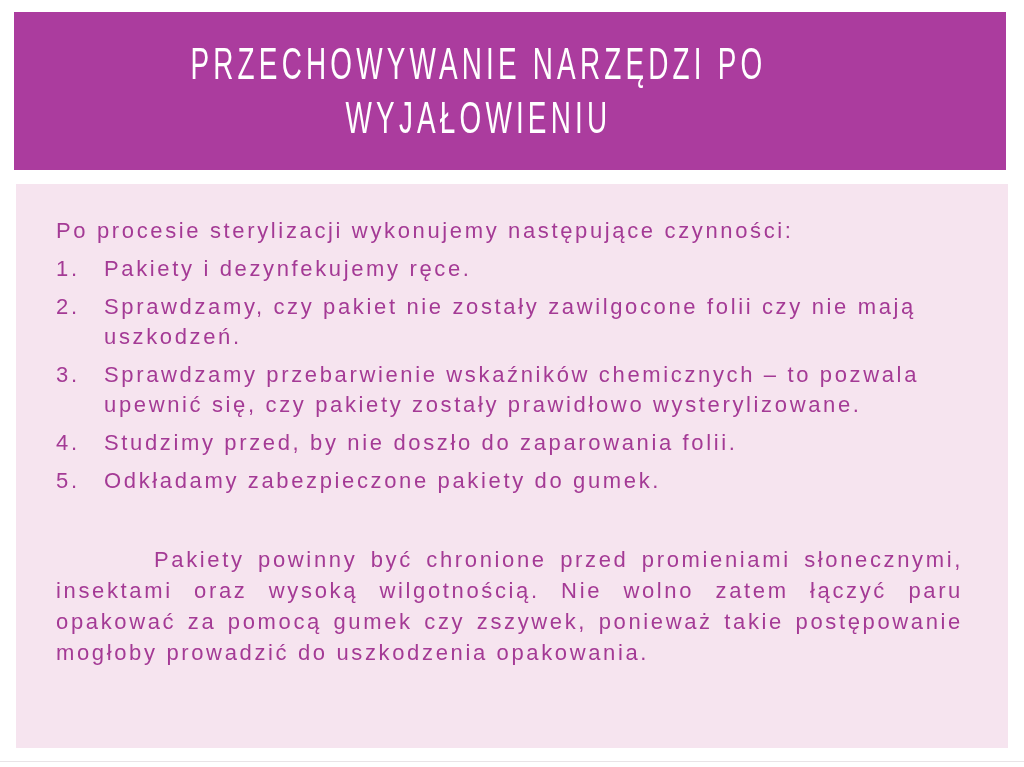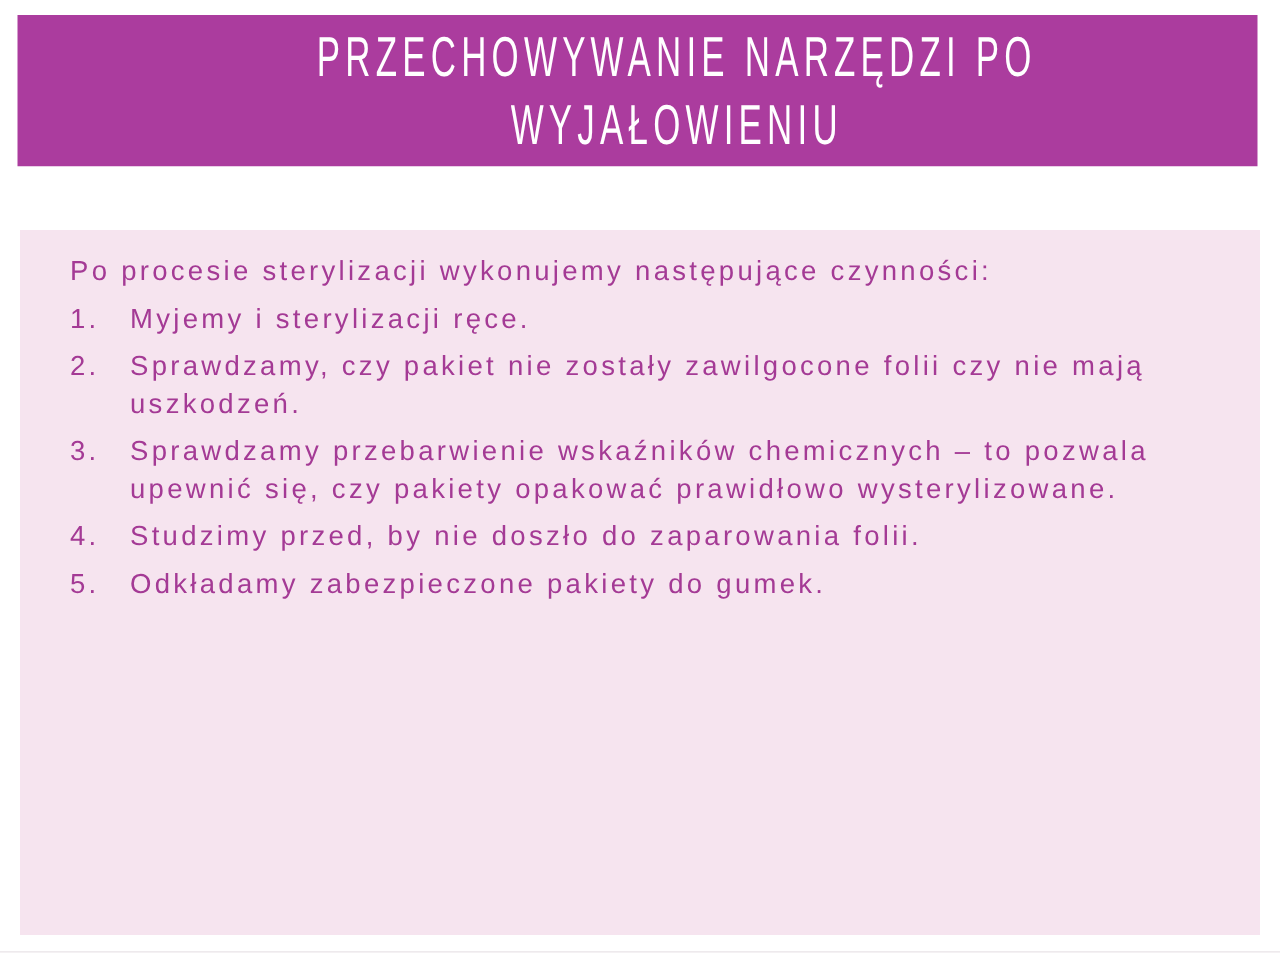--- a/index.html
+++ b/index.html
@@ -14,42 +14,42 @@
   .page{
     position:relative;
     width:1024px;height:767px;
     background:var(--page-bg);
     font-family:"Liberation Sans", sans-serif;
     overflow:hidden;
   }
   
   .banner{
     position:absolute;
-    left:14px;right:18px;top:12px;height:121px;
+    left:14px;right:18px;top:12px;height:158px;
     background:var(--banner-bg);
-    display:flex;align-items:center;justify-content:flex-end;
+    display:flex;align-items:center;justify-content:flex-start;
   }
   .title{
     color:var(--title-color);
     font-size:45px;
     font-weight:400;
     letter-spacing:0.15em;
     line-height:54px;
     text-align:center;
     transform:scaleX(0.62);
     transform-origin:center;
     white-space:nowrap;
   }
   
   .content{
     position:absolute;
     left:16px;right:16px;top:184px;height:564px;
     background:var(--content-bg);
     color:var(--text-color);
-    padding:18px 45px 0 40px;
+    padding:32px 45px 0 40px;
     font-size:22px;
     letter-spacing:0.12em;
   }
   .intro{
     line-height:30px;
     margin-bottom:8px;
   }
   ol.steps{
     list-style:none;
     padding-right:30px;
@@ -90,36 +90,37 @@
       <div class="title-line">WYJAŁOWIENIU</div>
     </h1>
   </header>
 
   <main class="content">
     <p class="intro">Po procesie sterylizacji wykonujemy następujące czynności:</p>
 
     <ol class="steps">
         <li>
           <span class="num">1.</span>
-          <span class="txt">Myjemy i sterylizacji ręce.</span>
+          <span class="txt">Pakiety i dezynfekujemy ręce.</span>
         </li>
         <li>
           <span class="num">2.</span>
           <span class="txt">Sprawdzamy, czy pakiet nie zostały zawilgocone folii czy nie mają uszkodzeń.</span>
         </li>
         <li>
           <span class="num">3.</span>
-          <span class="txt">Sprawdzamy przebarwienie wskaźników chemicznych – to pozwala upewnić się, czy pakiety opakować prawidłowo wysterylizowane.</span>
+          <span class="txt">Sprawdzamy przebarwienie wskaźników chemicznych – to pozwala upewnić się, czy pakiety zostały prawidłowo wysterylizowane.</span>
         </li>
         <li>
           <span class="num">4.</span>
           <span class="txt">Studzimy przed, by nie doszło do zaparowania folii.</span>
         </li>
         <li>
           <span class="num">5.</span>
           <span class="txt">Odkładamy zabezpieczone pakiety do gumek.</span>
         </li>
       </ol>
 
+    <p class="closing">Pakiety powinny być chronione przed promieniami słonecznymi, insektami oraz wysoką wilgotnością. Nie wolno zatem łączyć paru opakować za pomocą gumek czy zszywek, ponieważ takie postępowanie mogłoby prowadzić do uszkodzenia opakowania.</p>
   </main>
 
   <div class="bottom-rule"></div>
 </div>
 
 </body></html>

